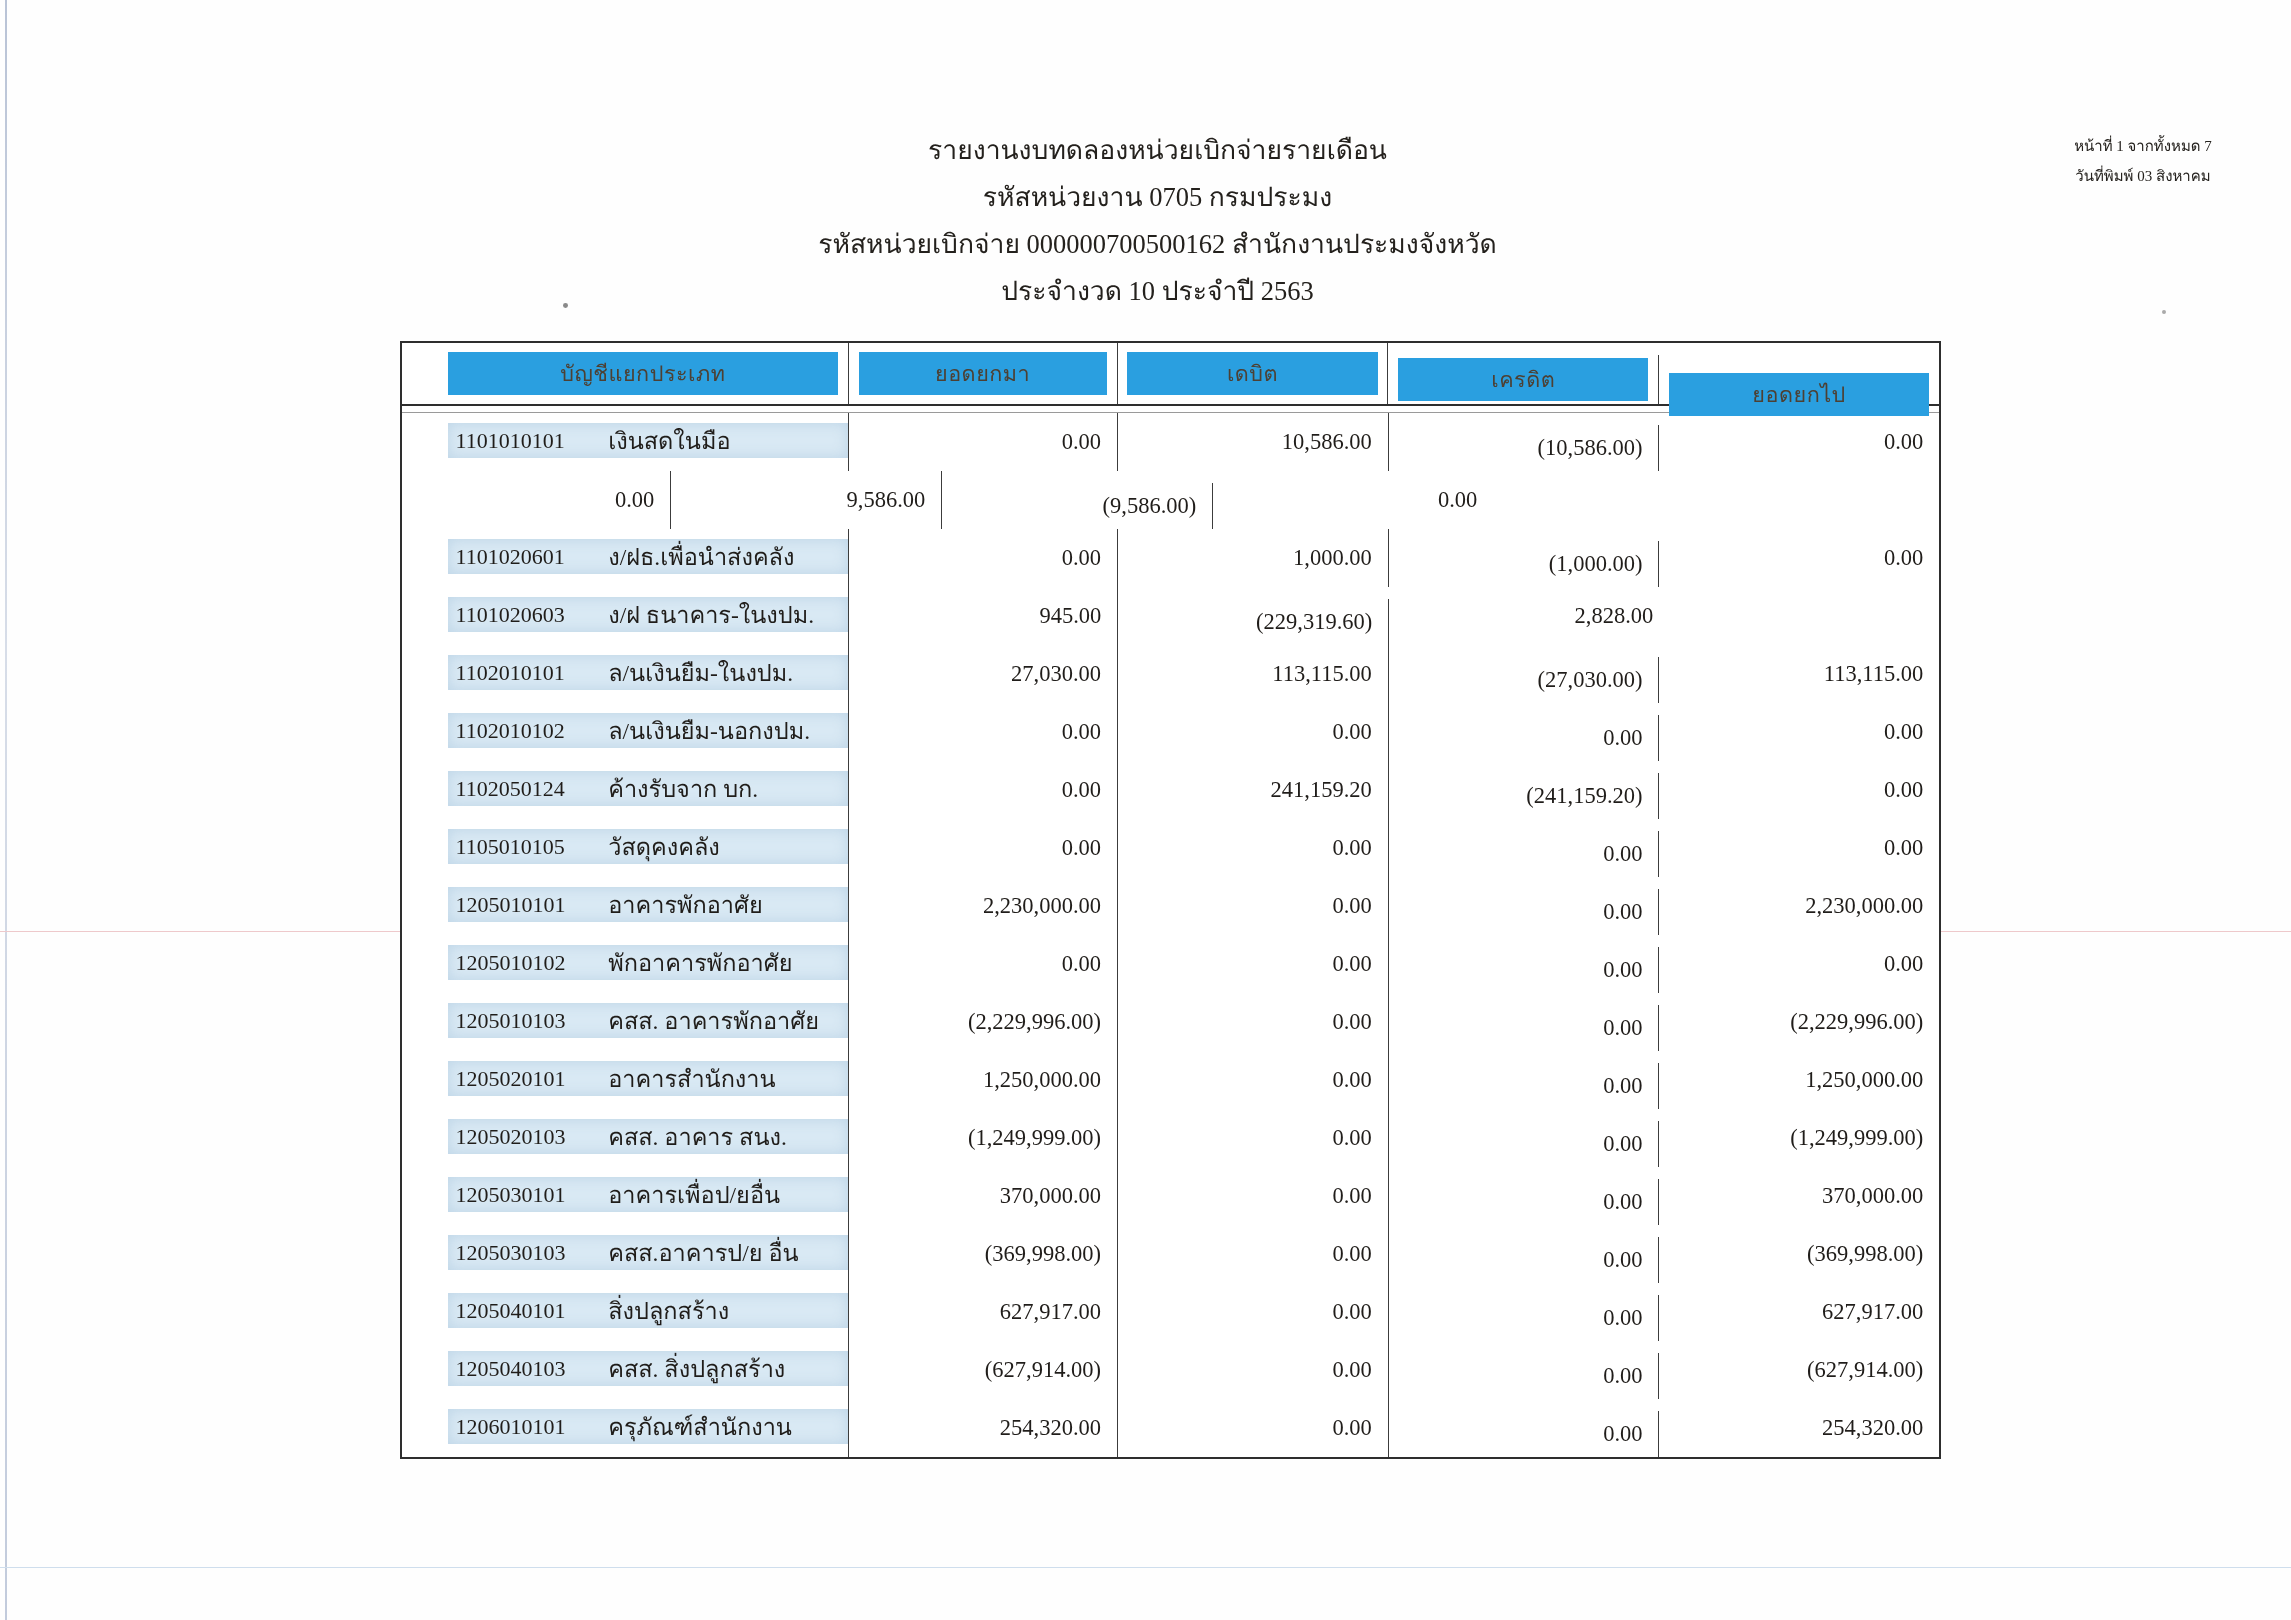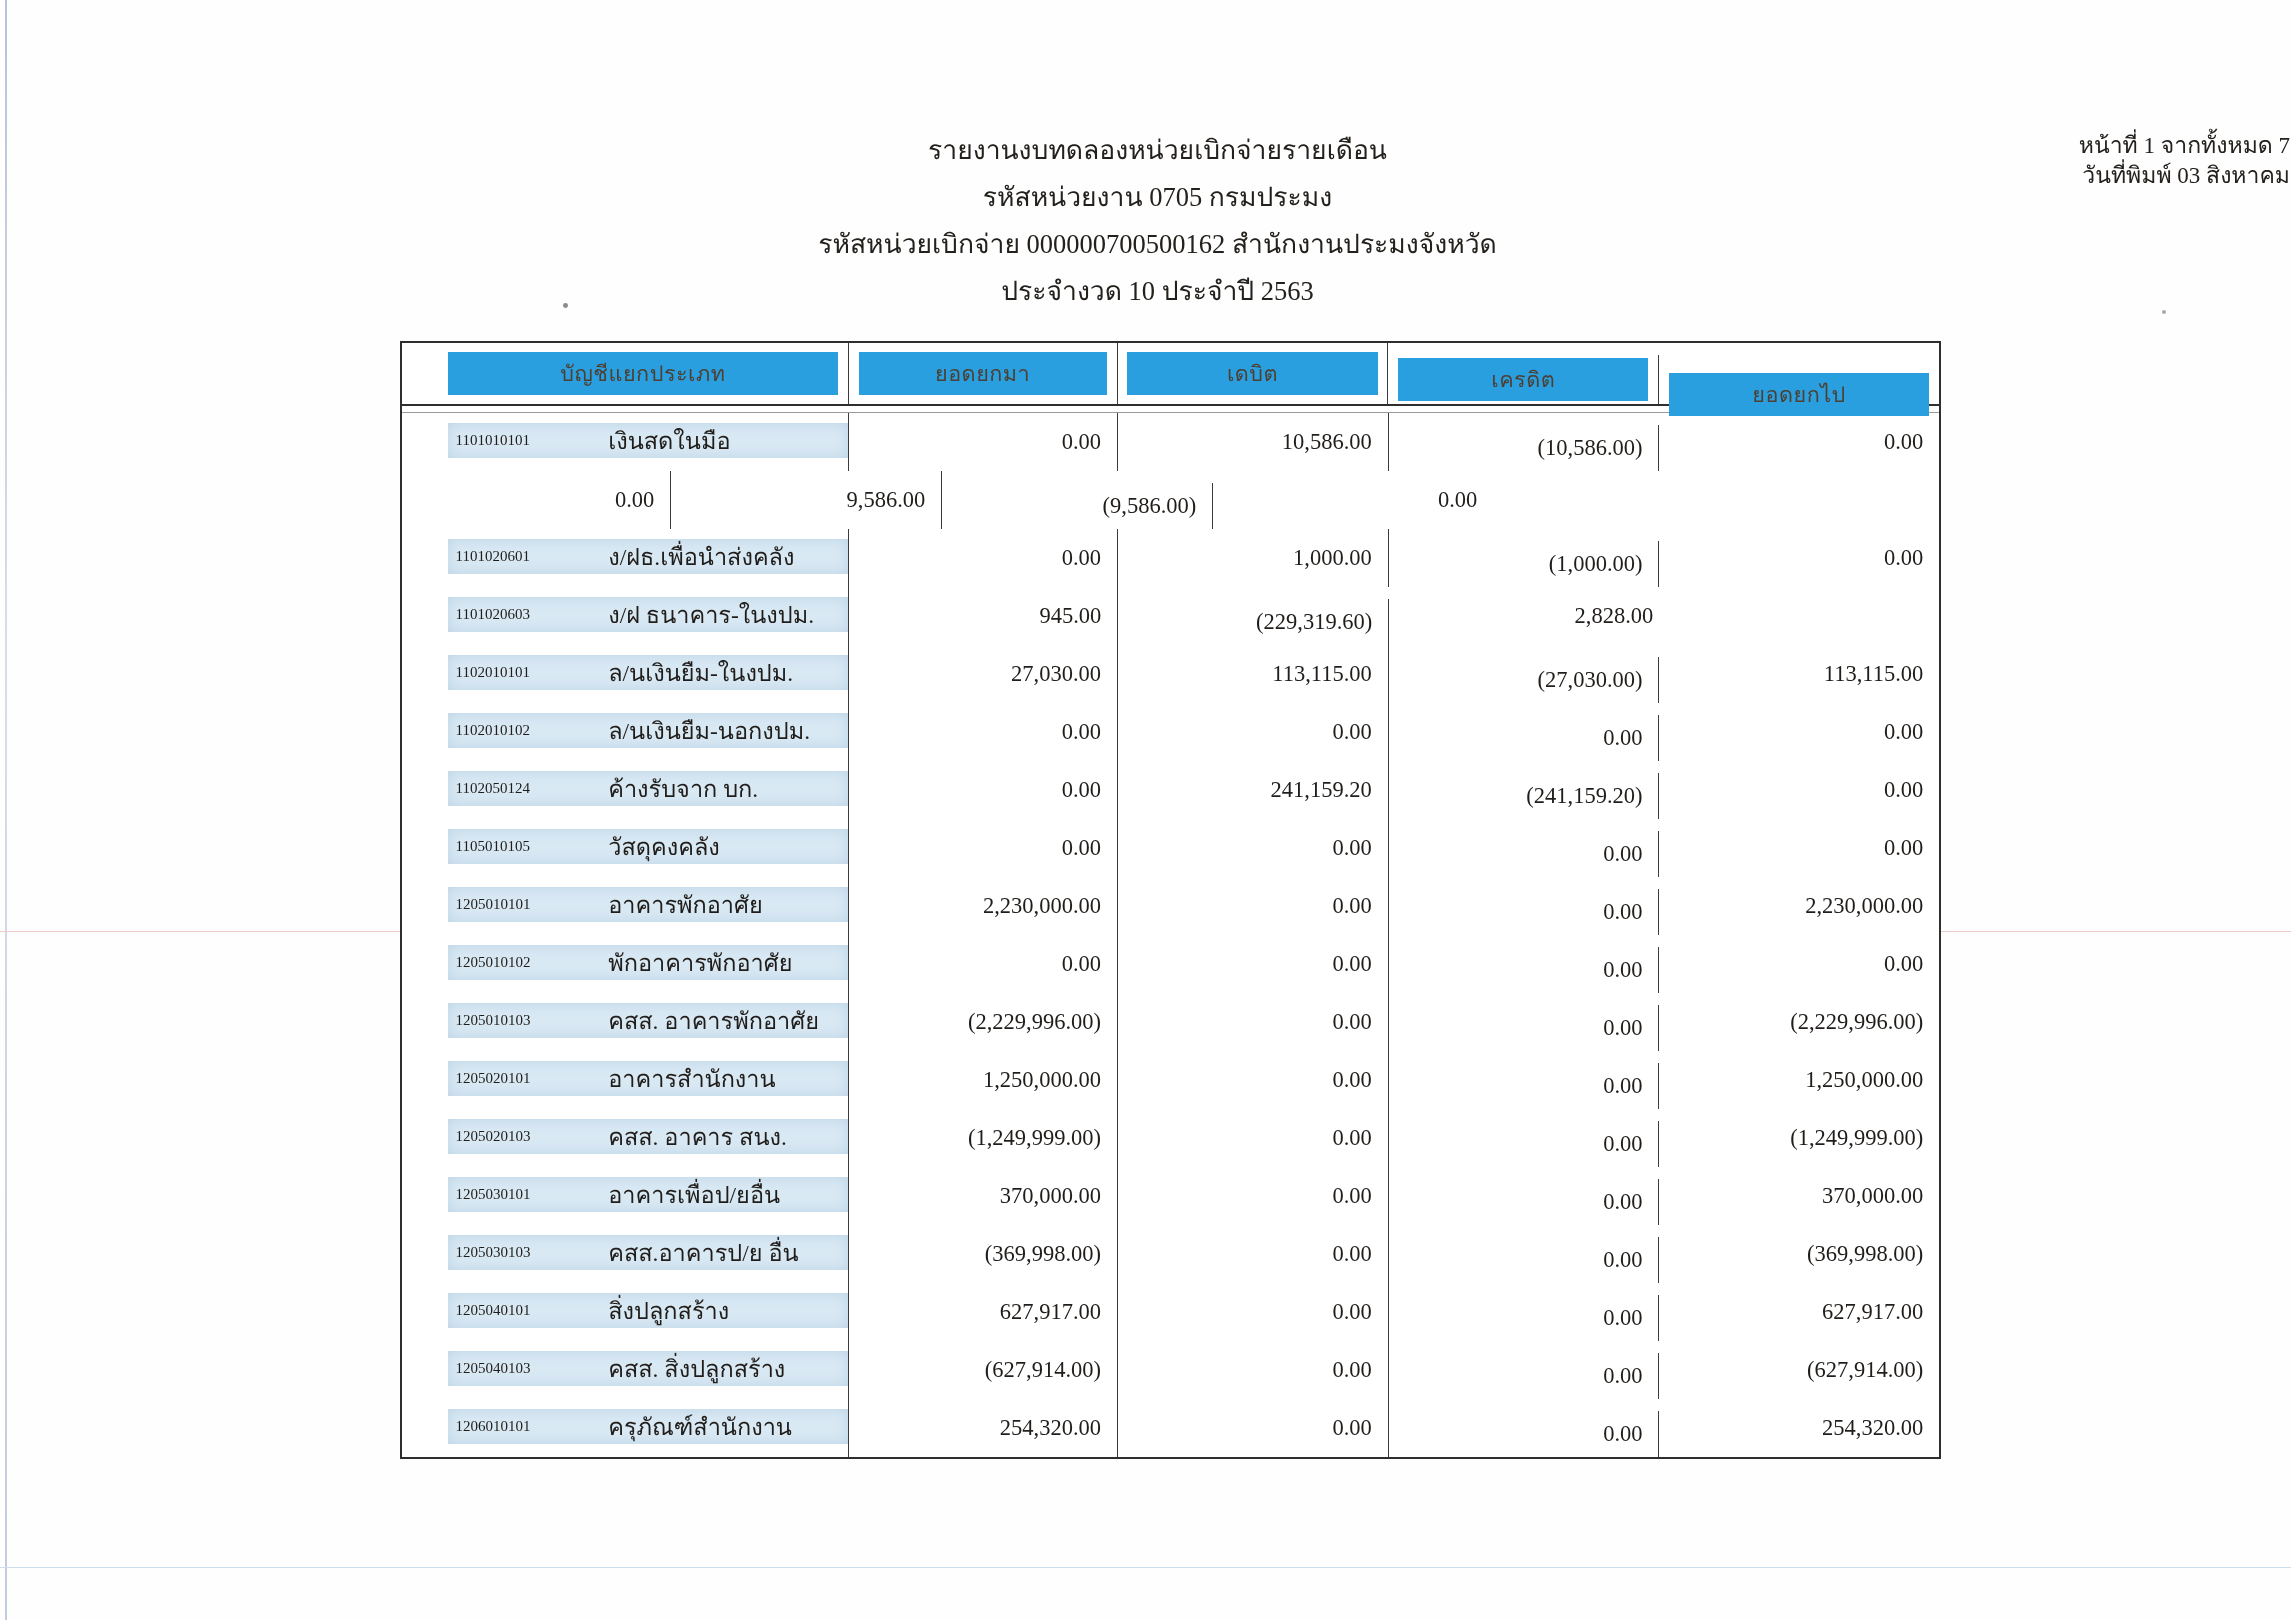--- a/index.html
+++ b/index.html
@@ -22,21 +22,21 @@
   .speck.s2{left:2162px;top:310px;width:3.9px;height:3.9px;background:#aaa;}
 
   
   .report-header{
     position:absolute;left:499px;top:127px;width:1317px;
     text-align:center;font-size:26.5px;line-height:47px;color:#24211d;
   }
   
   .page-info{
     position:absolute;left:1996px;top:131px;width:294px;
-    font-size:23px;line-height:30px;color:#24211d;text-align:right;
+    font-size:15px;line-height:30px;color:#24211d;text-align:center;
   }
 
   
   .gl-table{
     position:absolute;left:400px;top:341px;width:1537px;
     border:2px solid #2e2e2e;background:#fff;
     box-sizing:content-box;
   }
   .thead{display:flex;height:61px;border-bottom:2px solid #2e2e2e;}
   .subrule{height:5.9px;border-bottom:1px solid #9a9a9a;}
@@ -59,21 +59,21 @@
     display:flex;align-items:center;
   }
   .cell.num{justify-content:flex-end;padding-right:15.7px;font-size:22.5px;}
   .cell.last{border-right:none;}
   .band{
     margin-left:9.8px;width:429px;height:35px;margin-top:-2px;
     background:#d9e9f4;
     display:flex;align-items:center;
     box-shadow:inset 0 0 13.7px rgba(185,210,228,.9);
   }
-  .code{font-size:15px;padding-left:7.8px;width:135px;flex:none;font-family:Liberation Serif, serif;}
+  .code{font-size:22px;padding-left:7.8px;width:135px;flex:none;font-family:Liberation Serif, serif;}
   .name{font-size:23.5px;padding-left:17.6px;white-space:nowrap;}
 </style>
 </head>
 <body>
 
 <div class="page">
 
   <div class="edge-line"></div>
   <div class="pink-line"></div>
   <div class="blue-line"></div>

